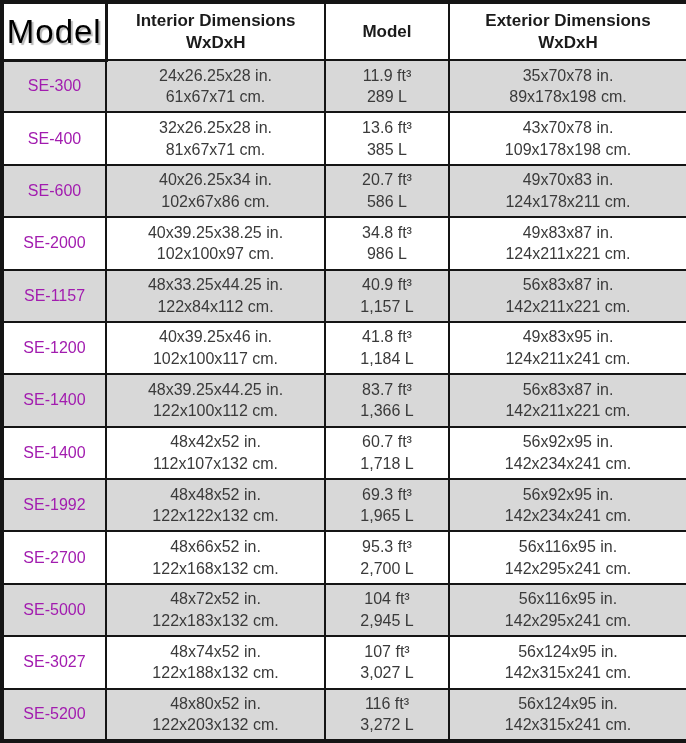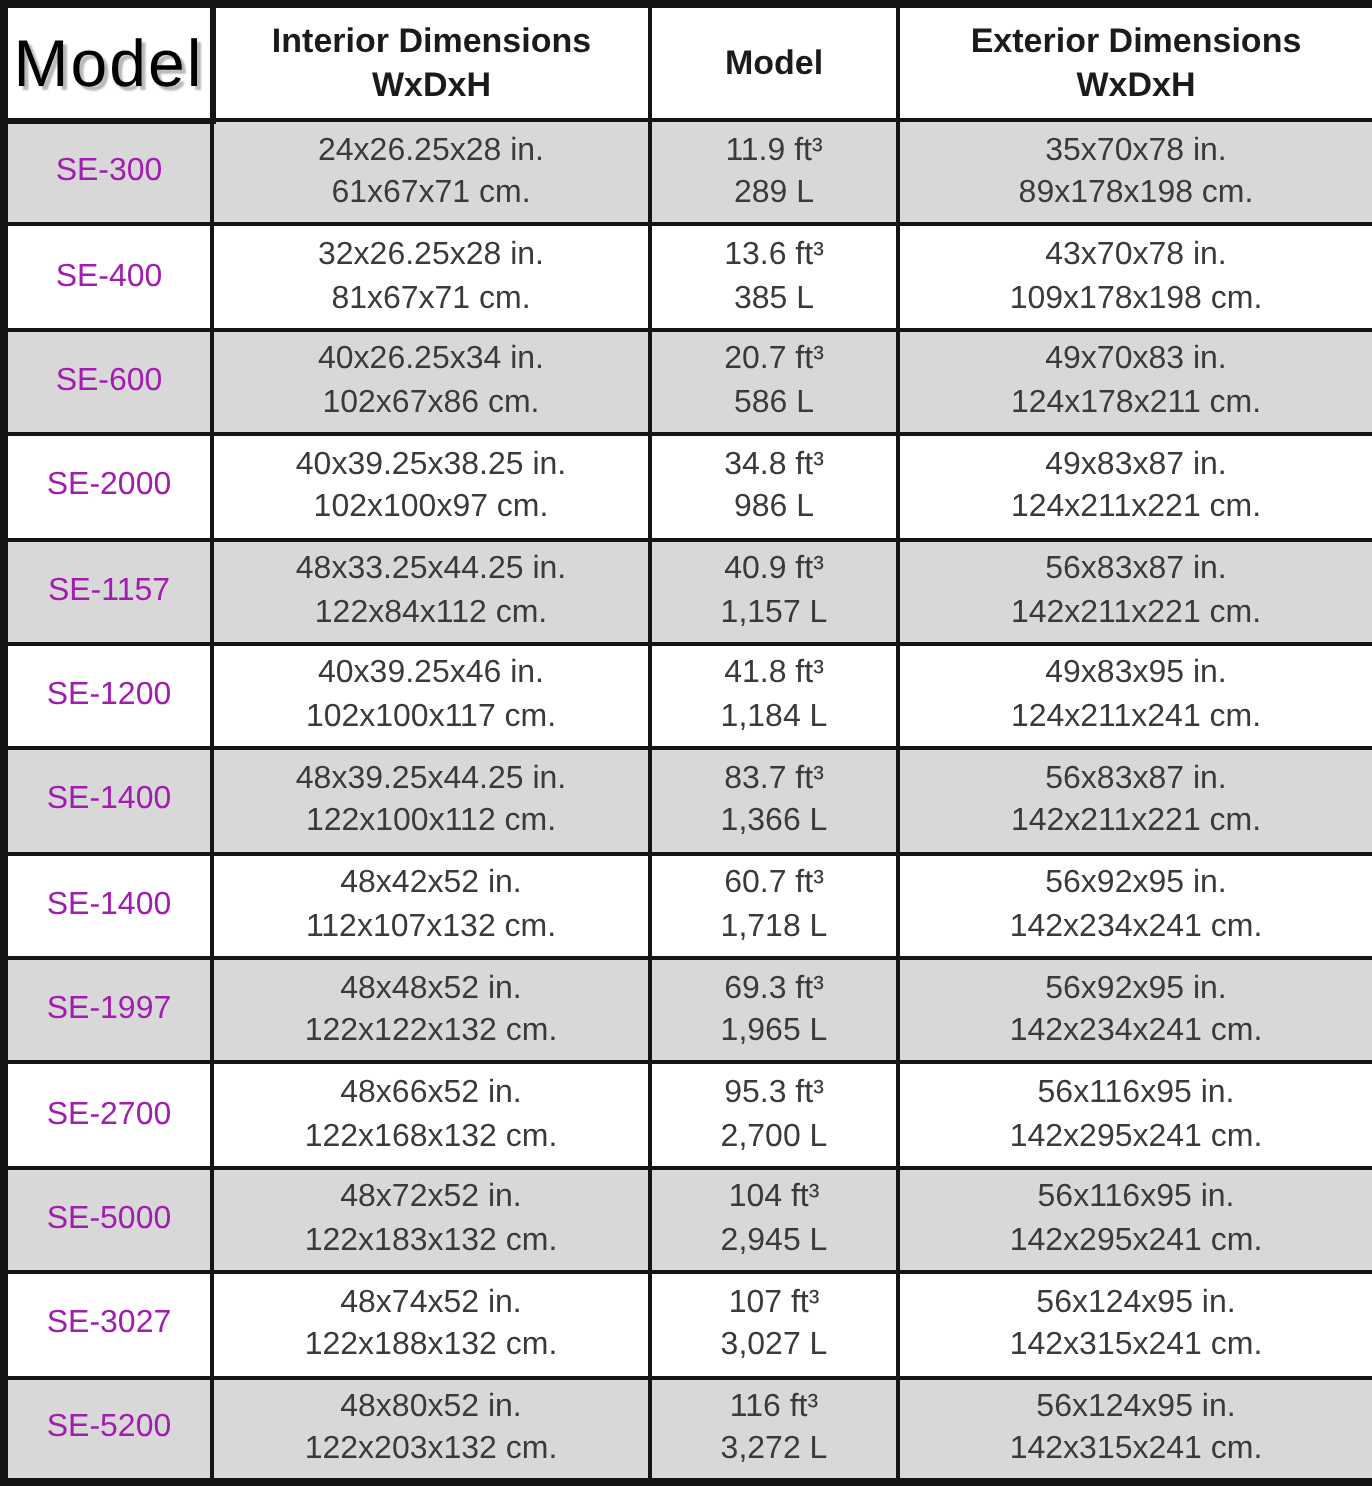--- a/index.html
+++ b/index.html
@@ -201,21 +201,21 @@
       <div class="line">60.7 ft³</div>
       <div class="line">1,718 L</div>
     </td>
     <td>
       <div class="line">56x92x95 in.</div>
       <div class="line">142x234x241 cm.</div>
     </td>
   </tr>
 
   <tr class="alt">
-    <td class="model-cell">SE-1997</td>
+    <td class="model-cell">SE-1992</td>
     <td>
       <div class="line">48x48x52 in.</div>
       <div class="line">122x122x132 cm.</div>
     </td>
     <td>
       <div class="line">69.3 ft³</div>
       <div class="line">1,965 L</div>
     </td>
     <td>
       <div class="line">56x92x95 in.</div>

